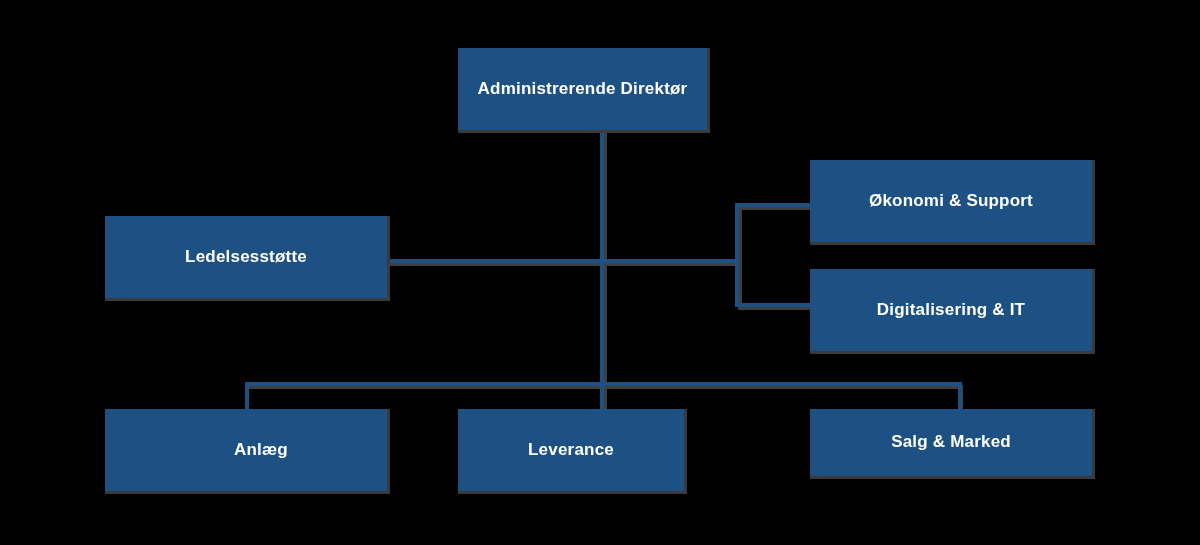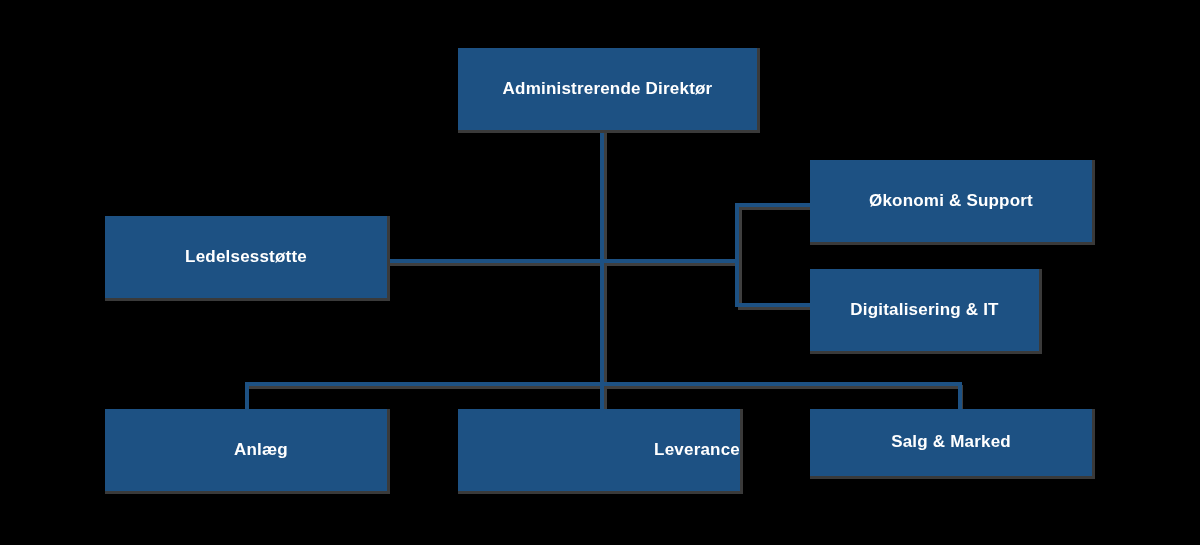--- a/index.html
+++ b/index.html
@@ -86,41 +86,41 @@
   <div class="conn" style="left:735px; top:203px; width:78px; height:4px;"></div>
 
   <div class="conn" style="left:735px; top:303px; width:78px; height:4px;"></div>
 
   <div class="conn" style="left:245px; top:382px; width:717px; height:4px;"></div>
 
   <div class="conn" style="left:245px; top:382px; width:4px; height:30px;"></div>
   <div class="conn" style="left:600px; top:382px; width:4px; height:30px;"></div>
   <div class="conn" style="left:958px; top:382px; width:4px; height:30px;"></div>
 
-  <div class="node" style="left:458px; top:48px; width:302px; height:85px;">
+  <div class="node" style="left:458px; top:48px; width:252px; height:85px;">
     <span class="node-label">Administrerende Direktør</span>
   </div>
 
   <div class="node" style="left:105px; top:216px; width:285px; height:85px;">
     <span class="node-label">Ledelsesstøtte</span>
   </div>
 
   <div class="node" style="left:810px; top:160px; width:285px; height:85px;">
     <span class="node-label">Økonomi &amp; Support</span>
   </div>
 
-  <div class="node" style="left:810px; top:269px; width:232px; height:85px;">
+  <div class="node" style="left:810px; top:269px; width:285px; height:85px;">
     <span class="node-label">Digitalisering &amp; IT</span>
   </div>
 
   <div class="node" style="left:105px; top:409px; width:285px; height:85px;padding-left:30px;">
     <span class="node-label">Anlæg</span>
   </div>
 
-  <div class="node" style="left:458px; top:409px; width:285px; height:85px;justify-content:flex-end;">
+  <div class="node" style="left:458px; top:409px; width:229px; height:85px;">
     <span class="node-label">Leverance</span>
   </div>
 
   <div class="node" style="left:810px; top:409px; width:285px; height:70px;">
     <span class="node-label">Salg &amp; Marked</span>
   </div>
 
 </div>
 
 </body></html>

